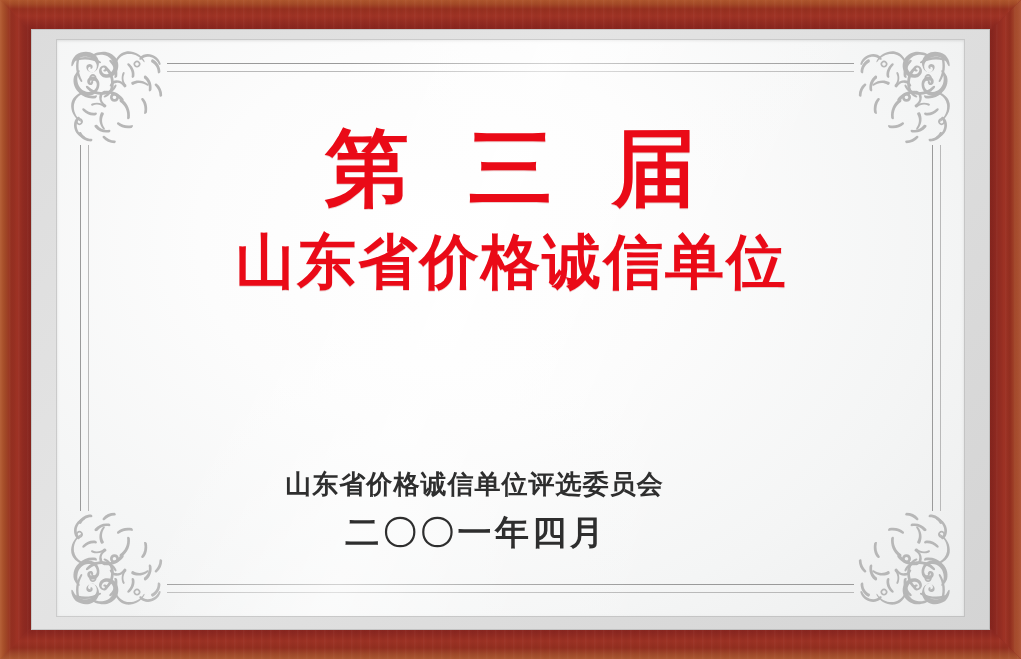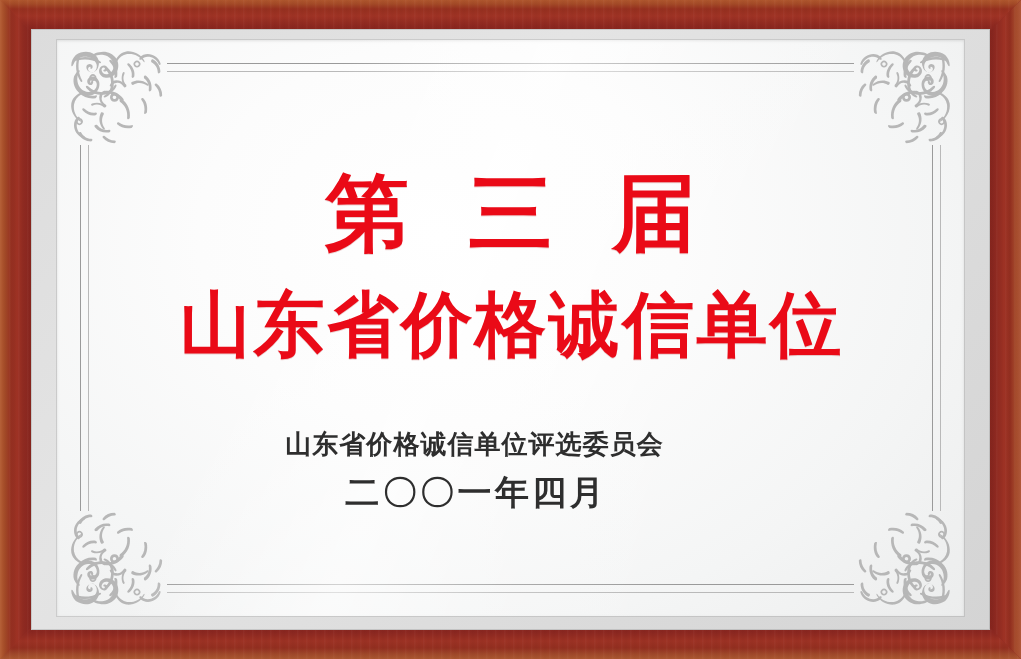--- a/index.html
+++ b/index.html
@@ -113,28 +113,27 @@
   }
   .title-line{
     color:#ea0a17;
     font-family:"DejaVu Serif","Liberation Serif",serif;
     font-weight:700;
     line-height:1;
     letter-spacing:.18em;
     text-indent:.18em;
     white-space:nowrap;
     text-shadow:0 1px 0 rgba(150,0,0,.18);
-    margin-top:45px;
   }
   .title-1{font-size:84px;}
-  .title-2{font-size:71px;margin-top:34px;letter-spacing:.04em;text-indent:.04em;}
+  .title-2{font-size:59px;margin-top:22px;letter-spacing:.04em;text-indent:.04em;}
 
   .sign-block{
     margin-top:auto;
-    margin-bottom:100px;
+    margin-bottom:60px;
     padding-right:72px;
     text-align:center;
     color:#2e2e2e;
   }
   .sign-org{
     font-size:26px;font-weight:700;
     letter-spacing:.04em;
     line-height:1.25;
     white-space:nowrap;
   }

